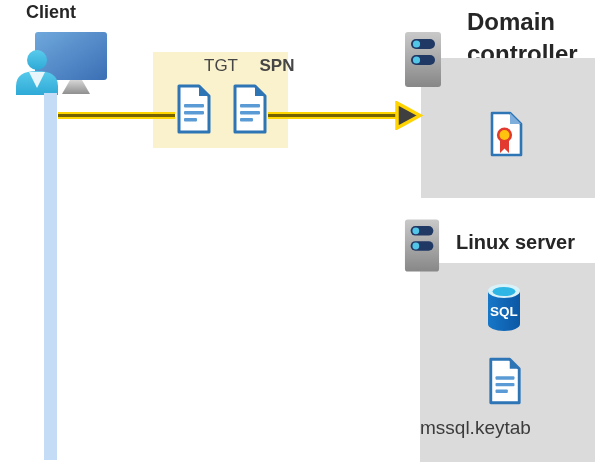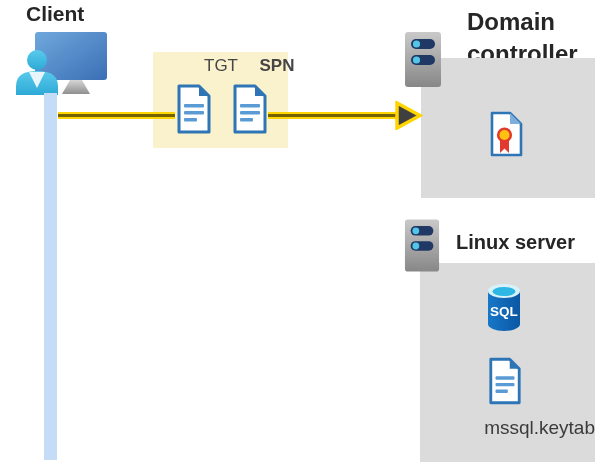--- a/index.html
+++ b/index.html
@@ -2,21 +2,21 @@
 <html><head>
 <meta charset="utf-8">
 <style>
   html,body{margin:0;padding:0;background:#fff;}
   .stage{
     position:relative;width:600px;height:468px;background:#fff;overflow:hidden;
     font-family:"Liberation Sans", sans-serif;
   }
   .abs{position:absolute;}
   .label-bold{font-weight:bold;color:#262626;}
-  .client-label{left:26px;top:2px;font-size:21px;}
+  .client-label{left:26px;top:2px;font-size:18px;}
   .timeline{left:44px;top:93px;width:13px;height:367px;background:#C5DCF7;}
   .client-icon{left:12px;top:27px;}
   .arrow-seg{top:112px;height:7px;background:linear-gradient(to bottom,#FFD500 0 30%,#756200 30% 68%,#FFD500 68% 100%);z-index:3;}
   .arrow-seg1{left:58px;width:117px;}
   .arrow-seg2{left:268px;width:128px;}
   .arrowhead{left:394px;top:101px;z-index:3;}
   .ticket-panel{left:153px;top:52px;width:135px;height:96px;background:#FAF2CD;z-index:1;}
   .ticket-label{top:56px;width:38px;text-align:center;font-size:17px;color:#464646;z-index:4;margin-left:28px;}
   .tgt-label{left:174px;}
   .spn-label{left:230px;font-weight:bold;}
@@ -25,21 +25,21 @@
   .panel{background:#DBDBDB;z-index:1;}
   .dc-panel{left:421px;top:58px;width:174px;height:140px;}
   .linux-panel{left:420px;top:263px;width:175px;height:199px;}
   .dc-server-icon{left:404px;top:31px;z-index:2;}
   .linux-server-icon{left:404px;top:217px;z-index:2;}
   .dc-label{left:467px;top:6px;width:140px;font-size:24px;line-height:32px;}
   .linux-label{left:456px;top:231px;font-size:20px;white-space:nowrap;text-align:center;}
   .cert-icon{left:489px;top:111px;z-index:2;}
   .sql-icon{left:486px;top:282px;z-index:2;}
   .keytab-doc{left:487px;top:356px;z-index:2;}
-  .keytab-label{left:420px;top:417px;width:175px;text-align:right;font-size:19px;color:#3B3B3B;z-index:2;}
+  .keytab-label{left:420px;top:417px;width:175px;text-align:left;font-size:19px;color:#3B3B3B;z-index:2;}
 </style>
 </head>
 <body>
 
 <div class="stage">
 
   <div class="abs label-bold client-label">Client</div>
 
   <svg class="abs client-icon" width="100" height="72" viewBox="0 0 100 72">
     <defs>

